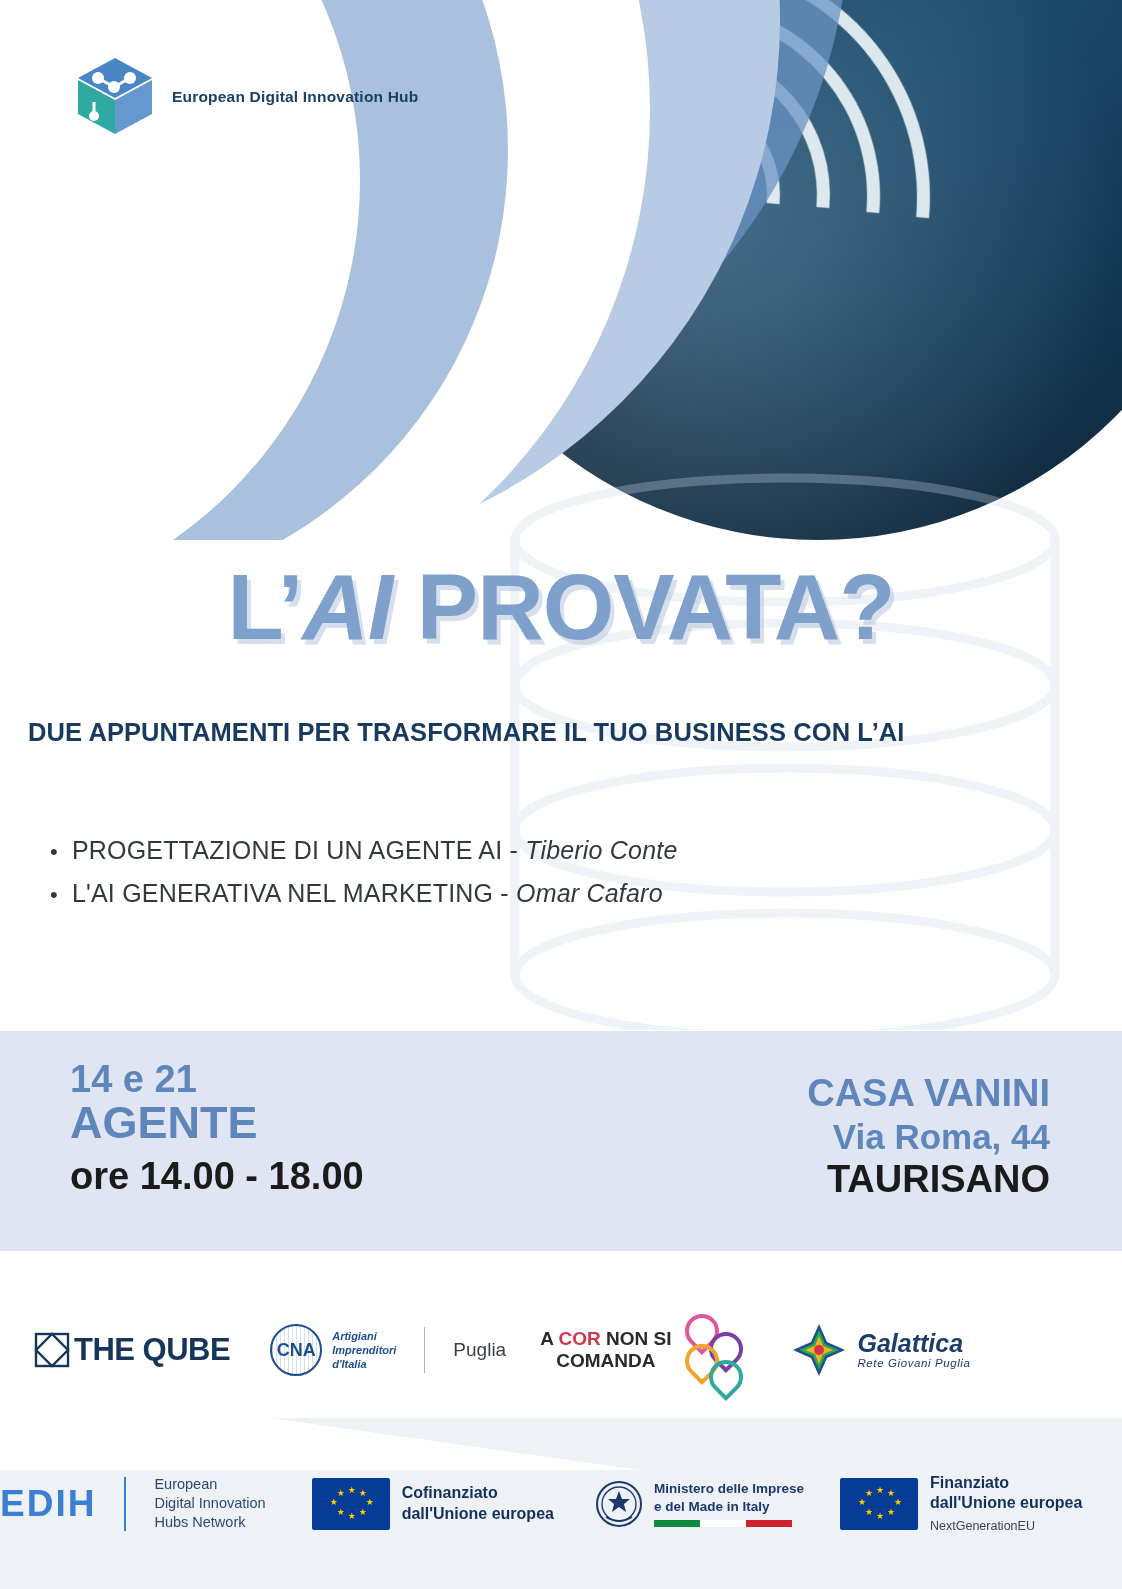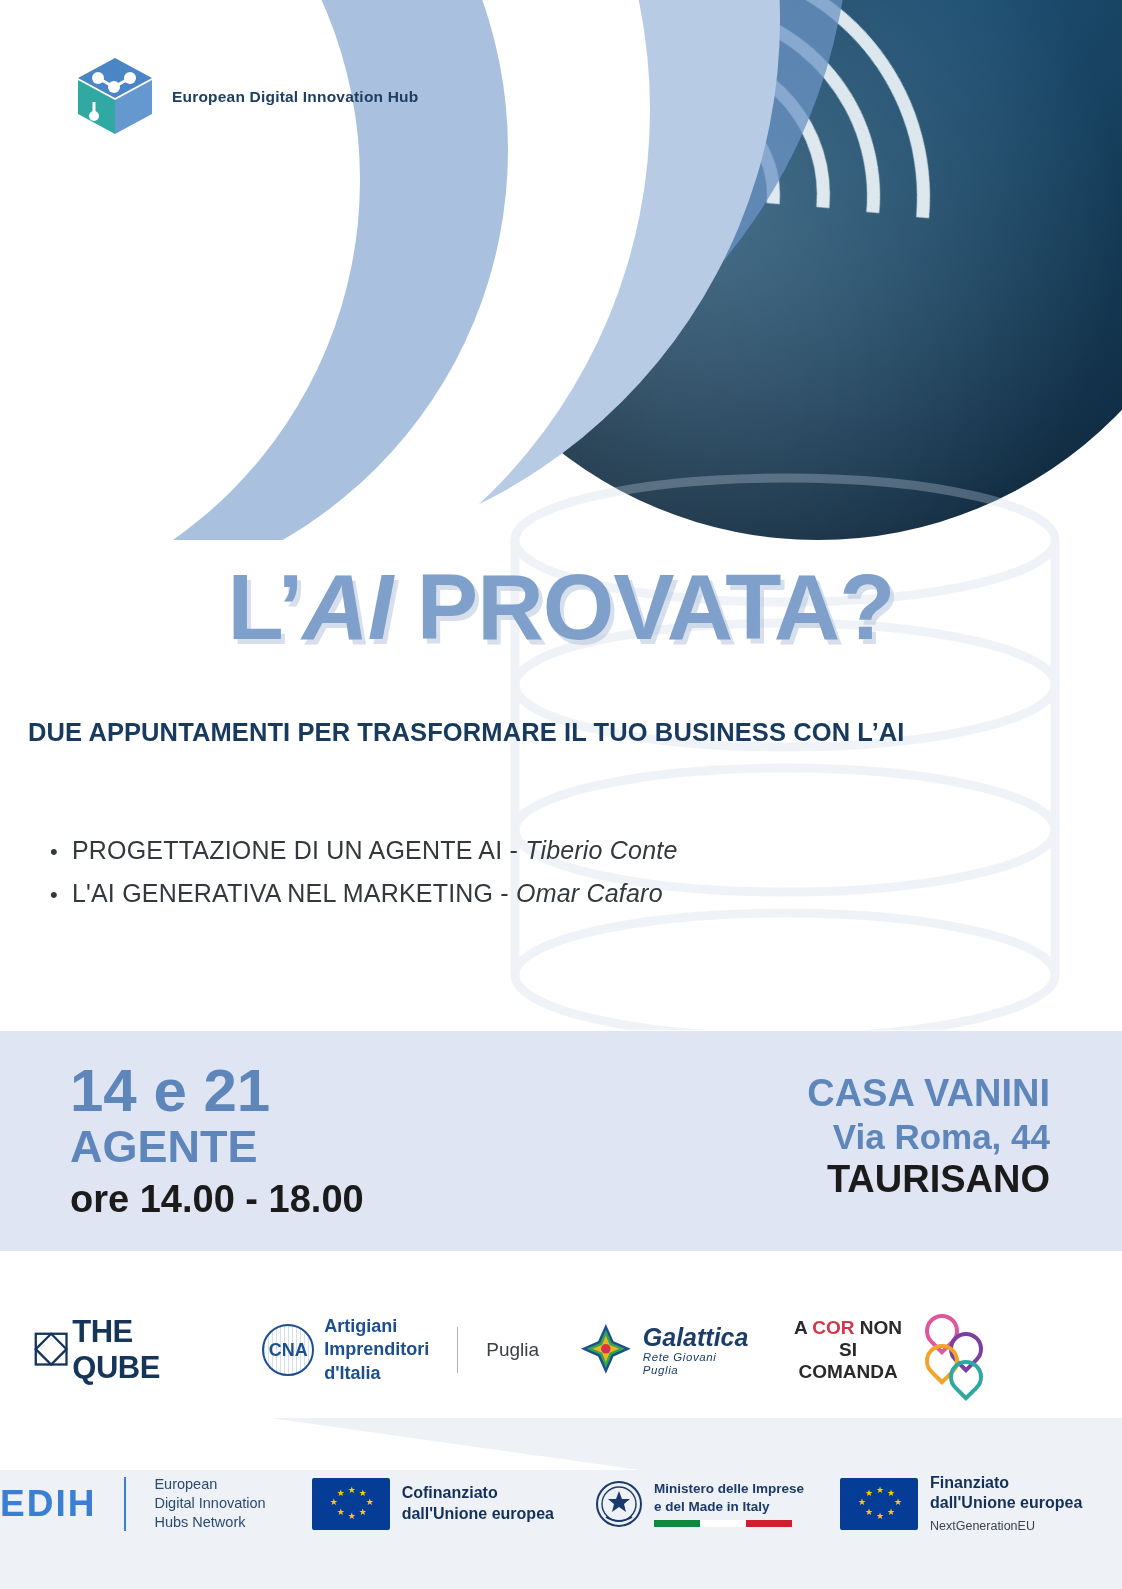--- a/index.html
+++ b/index.html
@@ -179,21 +179,21 @@
   .band {
     position: absolute; left: 0; top: 1031px;
     width: 1122px; height: 220px;
     background: #dfe5f2;
     z-index: 7;
   }
   .band-left {
     position: absolute; left: 70px; top: 28px;
     color: #5f86bb;
   }
-  .d-line1 { font-size: 60px; font-weight: bold; line-height: 1.06; }
+  .d-line1 { font-size: 38px; font-weight: bold; line-height: 1.06; }
   .d-line2 { font-size: 45px; font-weight: bold; line-height: 1.06; }
   .d-line3 { font-size: 38px; font-weight: bold; color: #1b1b1b; margin-top: 8px; text-align: right; }
   .band-right {
     position: absolute; right: 72px; top: 40px;
     text-align: right;
   }
   .v-line1 { font-size: 38px; font-weight: bold; color: #5f86bb; line-height: 1.18; }
   .v-line2 { font-size: 35px; font-weight: bold; color: #5f86bb; line-height: 1.18; }
   .v-line3 { font-size: 38px; font-weight: bold; color: #1b1b1b; line-height: 1.18; }
 
@@ -210,21 +210,21 @@
   .qube-text { font-size: 31px; font-weight: bold; color: #15355a; letter-spacing: -0.5px; }
   .p-cna { margin-left: 40px; gap: 10px; }
   .cna-badge {
     width: 52px; height: 52px; border-radius: 50%;
     border: 2px solid #1c4f8f;
     display: flex; align-items: center; justify-content: center;
     color: #1c4f8f; font-size: 18px; font-weight: bold;
     background:
       repeating-linear-gradient(90deg, rgba(28,79,143,0.18) 0 1px, rgba(255,255,255,0) 1px 4px);
   }
-  .cna-words { font-size: 18px; font-weight: bold; color: #1c4f8f; line-height: 1.28; }
+  .cna-words { font-size: 11px; font-weight: bold; color: #1c4f8f; line-height: 1.28; font-style: italic; }
   .p-div { width: 1px; height: 46px; background: #aab2bd; margin: 0 18px; }
   .p-puglia { font-size: 19px; color: #3a3f45; text-align: center; }
   .p-cor { margin-left: 34px; position: relative; }
   .cor-text { font-size: 19px; font-weight: bold; color: #2a2a2a; line-height: 1.15; text-align: center; }
   .cor-text .red { color: #d4354a; }
   .cor-hearts { position: relative; width: 76px; height: 76px; margin-left: 4px; }
   .heart {
     position: absolute; width: 34px; height: 34px; border-radius: 50% 50% 50% 0;
     transform: rotate(-45deg);
     border: 4px solid;
@@ -399,45 +399,45 @@
       <div class="cna-badge">CNA</div>
       <div class="cna-words">
         <div>Artigiani</div>
         <div>Imprenditori</div>
         <div>d'Italia</div>
       </div>
       <div class="p-div"></div>
       <div class="p-puglia">Puglia</div>
     </div>
 
+    <div class="p-item p-cor">
+      <div class="cor-text">
+        <div><span>A </span><span class="red">COR</span><span> NON SI</span></div>
+        <div>COMANDA</div>
+      </div>
+      <div class="cor-hearts">
+        <div class="heart h1"></div>
+        <div class="heart h2"></div>
+        <div class="heart h3"></div>
+        <div class="heart h4"></div>
+      </div>
+    </div>
+
     <div class="p-item p-gal">
       <div class="gal-star">
         <svg viewBox="0 0 56 56" xmlns="http://www.w3.org/2000/svg">
           <polygon points="28,2 36,20 54,28 36,36 28,54 20,36 2,28 20,20" fill="#1c4f8f"></polygon>
           <polygon points="28,8 34,22 48,28 34,34 28,48 22,34 8,28 22,22" fill="#2fa84f"></polygon>
           <polygon points="28,14 32,24 42,28 32,32 28,42 24,32 14,28 24,24" fill="#f0b323"></polygon>
           <circle cx="28" cy="28" r="5" fill="#d4354a"></circle>
         </svg>
       </div>
       <div class="gal-words">
         <div class="gal-title">Galattica</div>
         <div class="gal-sub">Rete Giovani Puglia</div>
-      </div>
-    </div>
-
-    <div class="p-item p-cor">
-      <div class="cor-text">
-        <div><span>A </span><span class="red">COR</span><span> NON SI</span></div>
-        <div>COMANDA</div>
-      </div>
-      <div class="cor-hearts">
-        <div class="heart h1"></div>
-        <div class="heart h2"></div>
-        <div class="heart h3"></div>
-        <div class="heart h4"></div>
       </div>
     </div>
   </div>
 
   <div class="footer-bg"></div>
   <div class="footer-wedge"></div>
 
   <div class="footer">
 
     <div class="f-edih">

